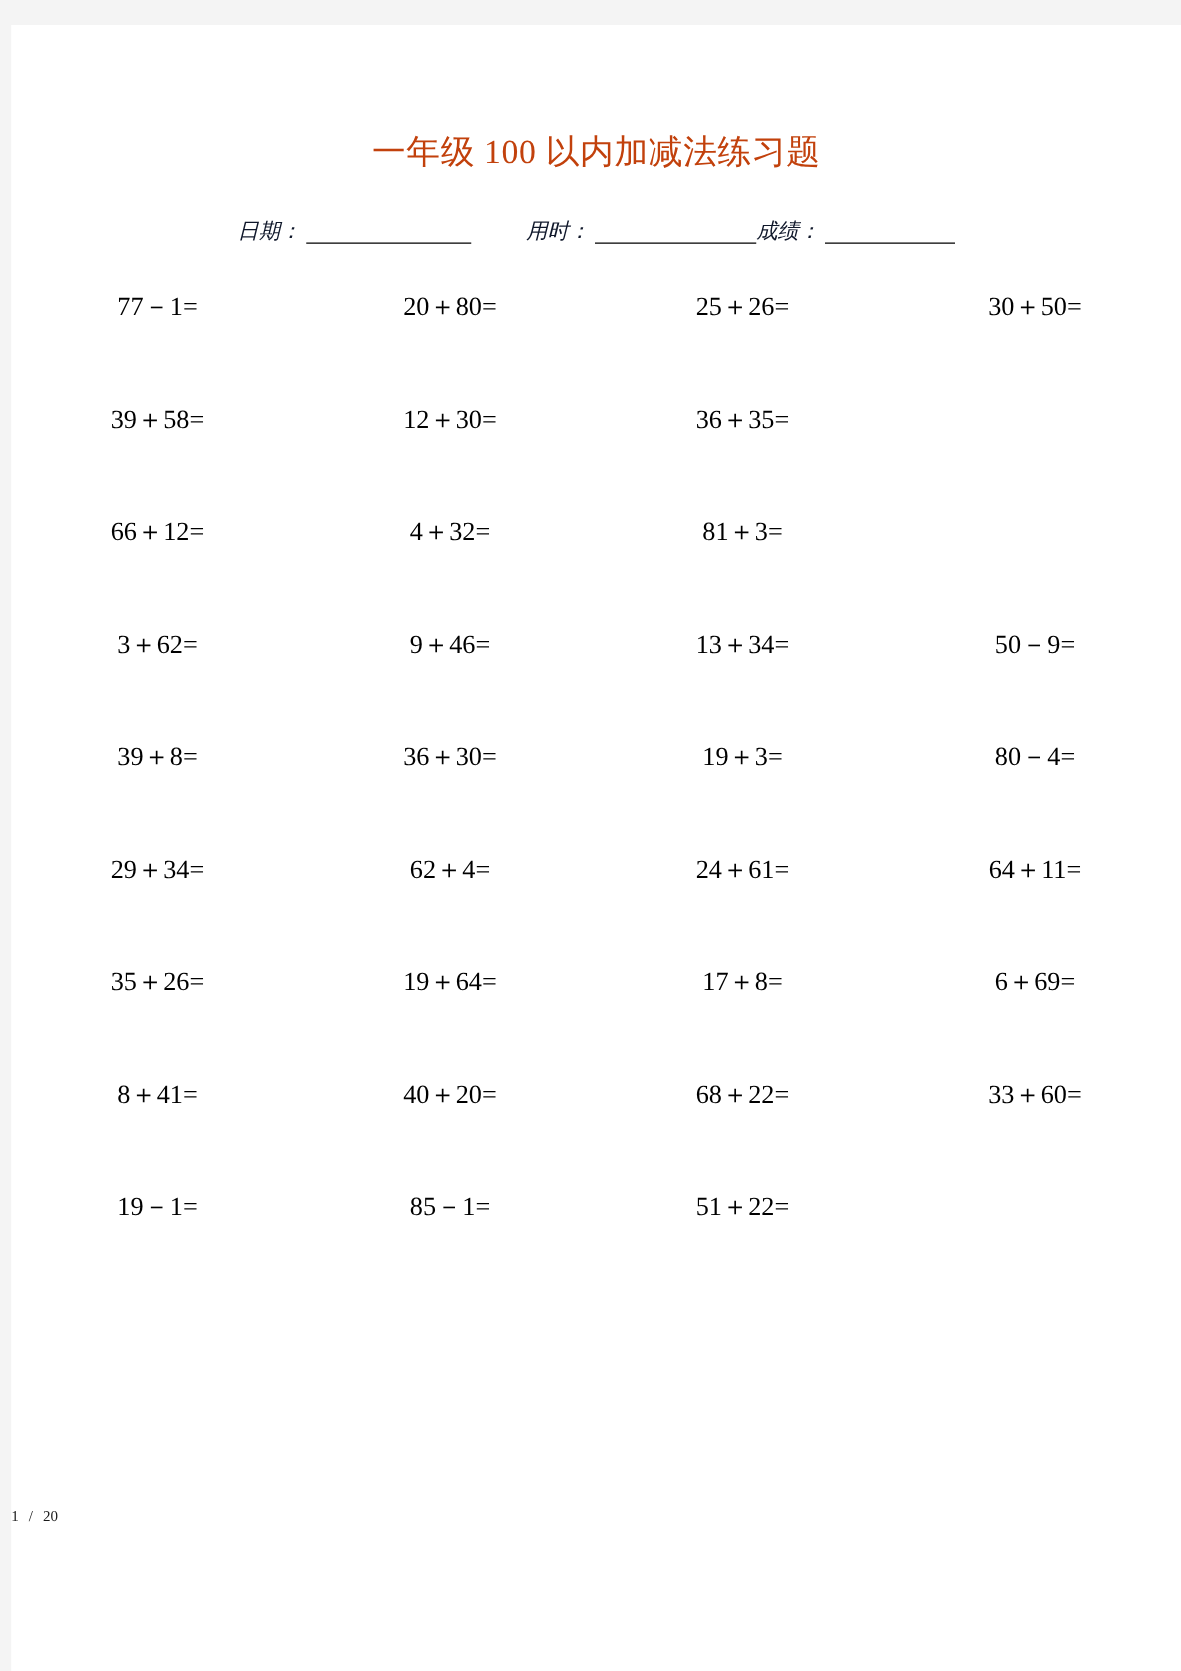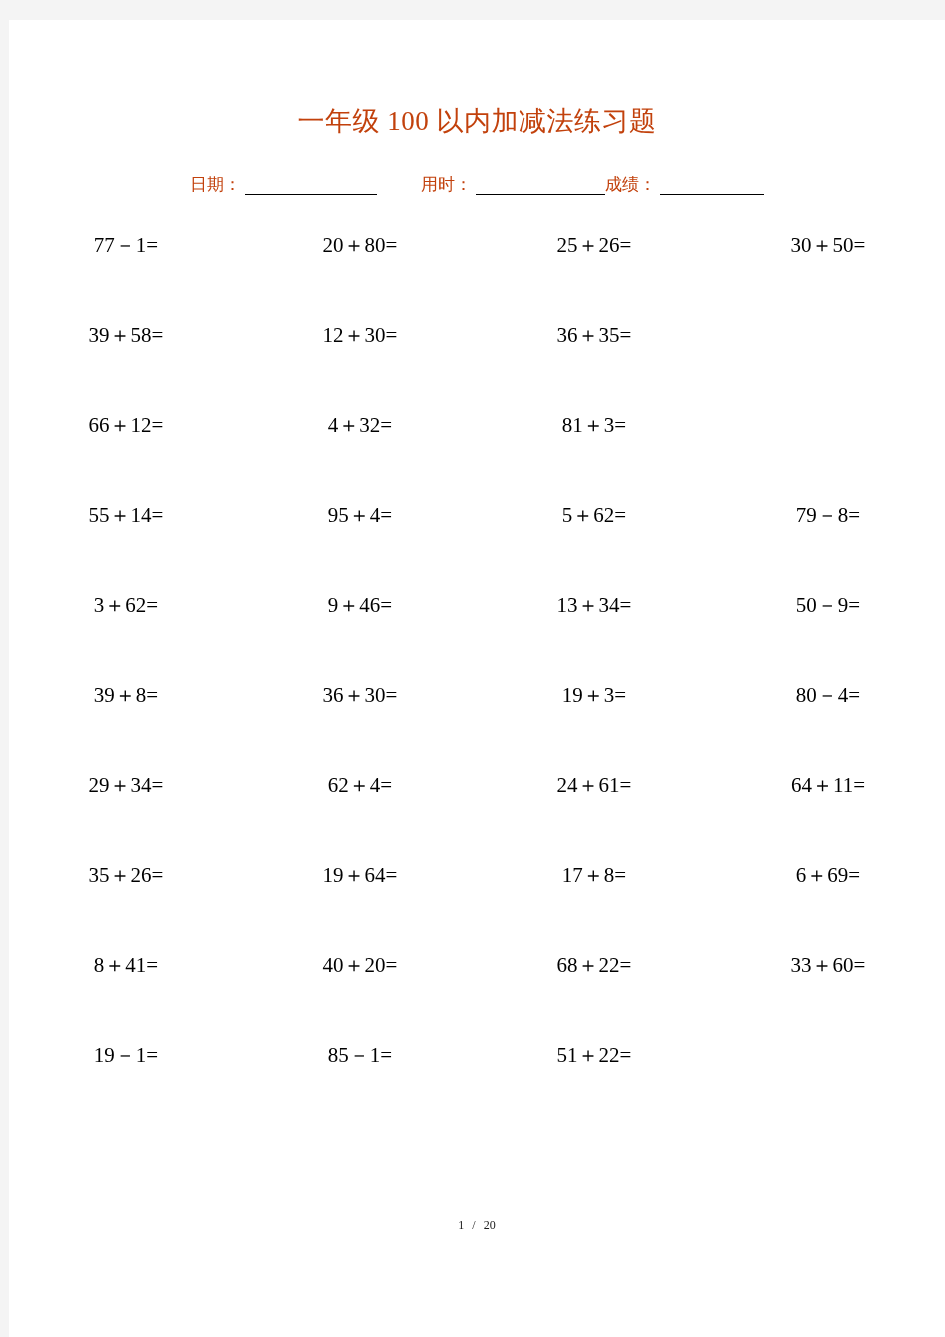--- a/index.html
+++ b/index.html
@@ -37,21 +37,22 @@
   }
   .meta-row {
     position: absolute;
     left: 0;
     top: 155px;
     width: 936px;
     display: flex;
     justify-content: center;
     align-items: flex-end;
     font-size: 17px;
-    color: #c2410c;
+    color: #0f172a;
+    font-style: italic;
   }
   .meta-field {
     display: flex;
     align-items: flex-end;
     white-space: nowrap;
   }
   .meta-label {
     font-size: 17px;
     line-height: 20px;
   }
@@ -84,25 +85,23 @@
     line-height: 26px;
     color: #000;
     white-space: nowrap;
     font-family: "Liberation Serif", "DejaVu Serif", serif;
   }
   .page-footer {
     position: absolute;
     left: 0;
     top: 1186px;
     width: 936px;
-    text-align: center;
     font-size: 12px;
     color: #1a1a1a;
     font-family: "Liberation Serif", "DejaVu Serif", serif;
-    margin-top: 12px;
   }
   .page-footer .sep { margin: 0 5px; }
 </style>
 </head>
 <body>
 
 <div class="page">
 
   <h1 class="doc-title">一年级 100 以内加减法练习题</h1>
 
@@ -132,26 +131,20 @@
       </div>
       <div class="prob-row">
         <div class="prob-cell">39＋58=</div>
         <div class="prob-cell">12＋30=</div>
         <div class="prob-cell">36＋35=</div>
       </div>
       <div class="prob-row">
         <div class="prob-cell">66＋12=</div>
         <div class="prob-cell">4＋32=</div>
         <div class="prob-cell">81＋3=</div>
-      </div>
-      <div class="prob-row">
-        <div class="prob-cell">55＋14=</div>
-        <div class="prob-cell">95＋4=</div>
-        <div class="prob-cell">5＋62=</div>
-        <div class="prob-cell">79－8=</div>
       </div>
       <div class="prob-row">
         <div class="prob-cell">3＋62=</div>
         <div class="prob-cell">9＋46=</div>
         <div class="prob-cell">13＋34=</div>
         <div class="prob-cell">50－9=</div>
       </div>
       <div class="prob-row">
         <div class="prob-cell">39＋8=</div>
         <div class="prob-cell">36＋30=</div>

